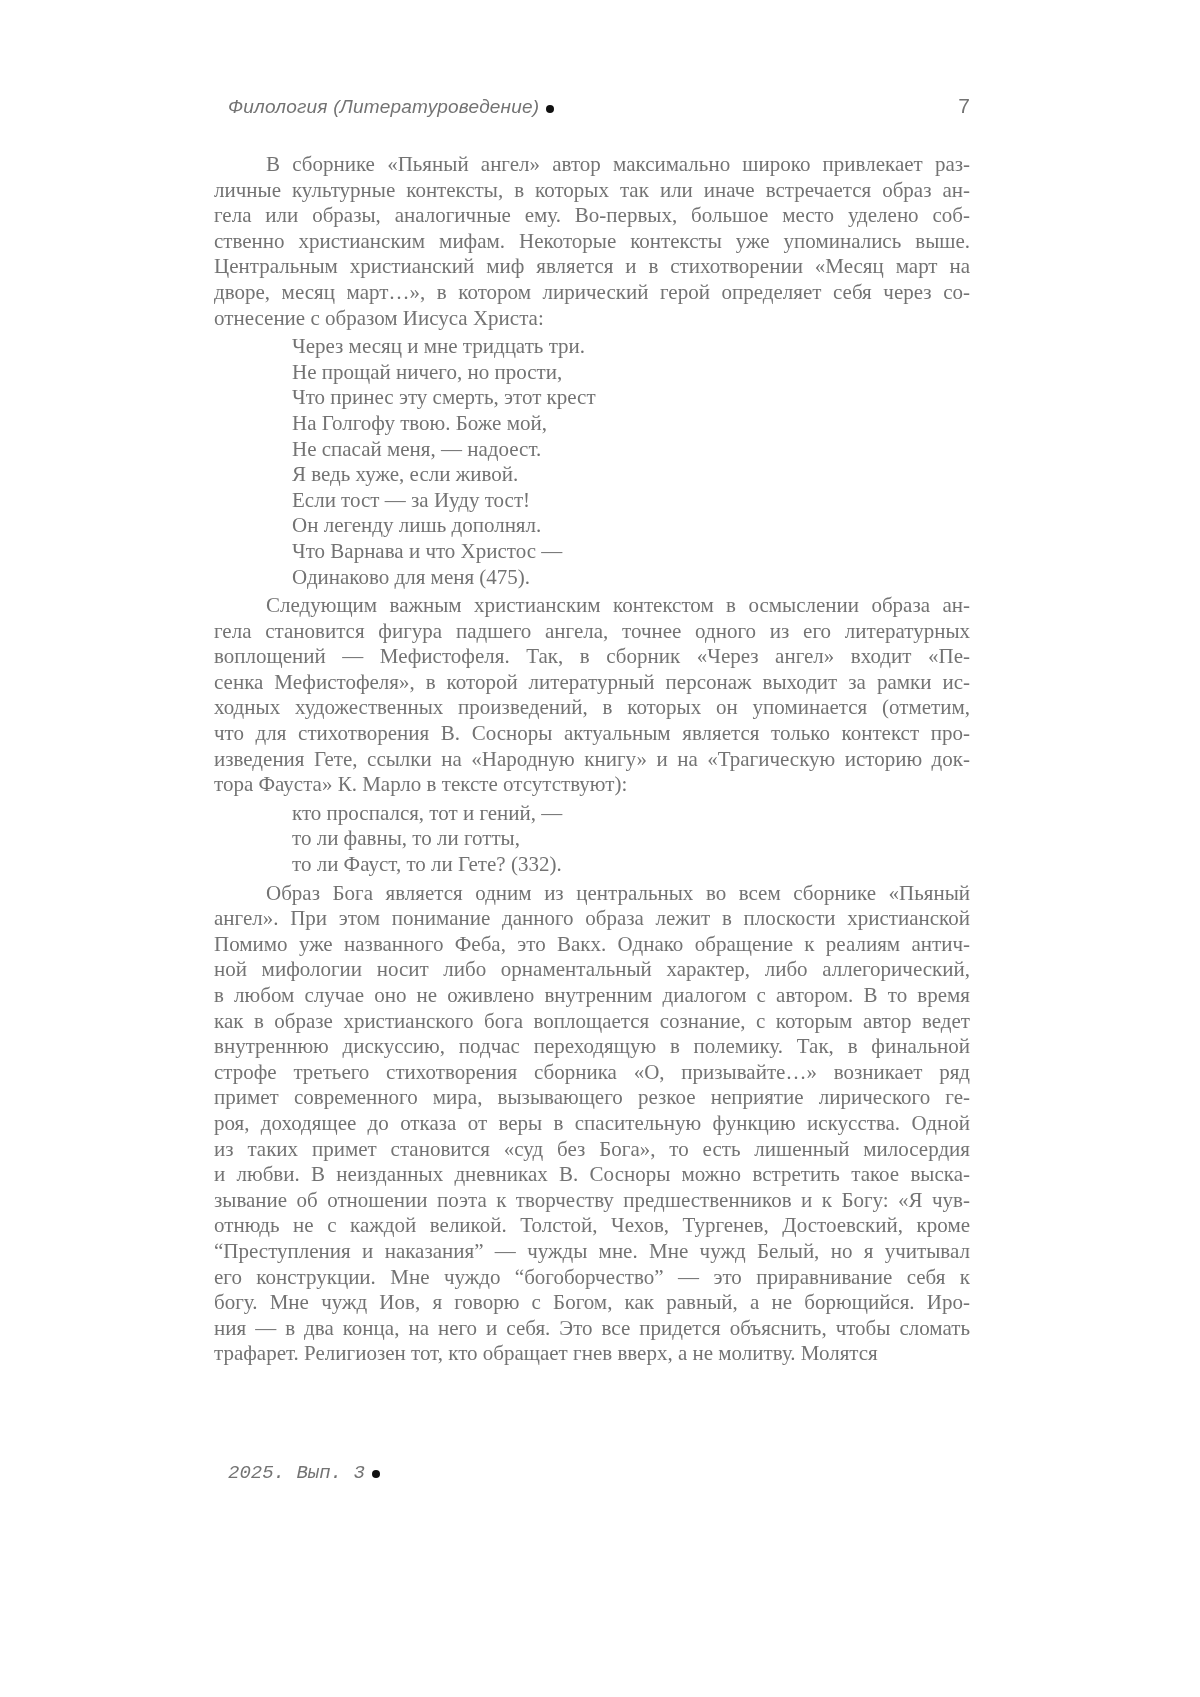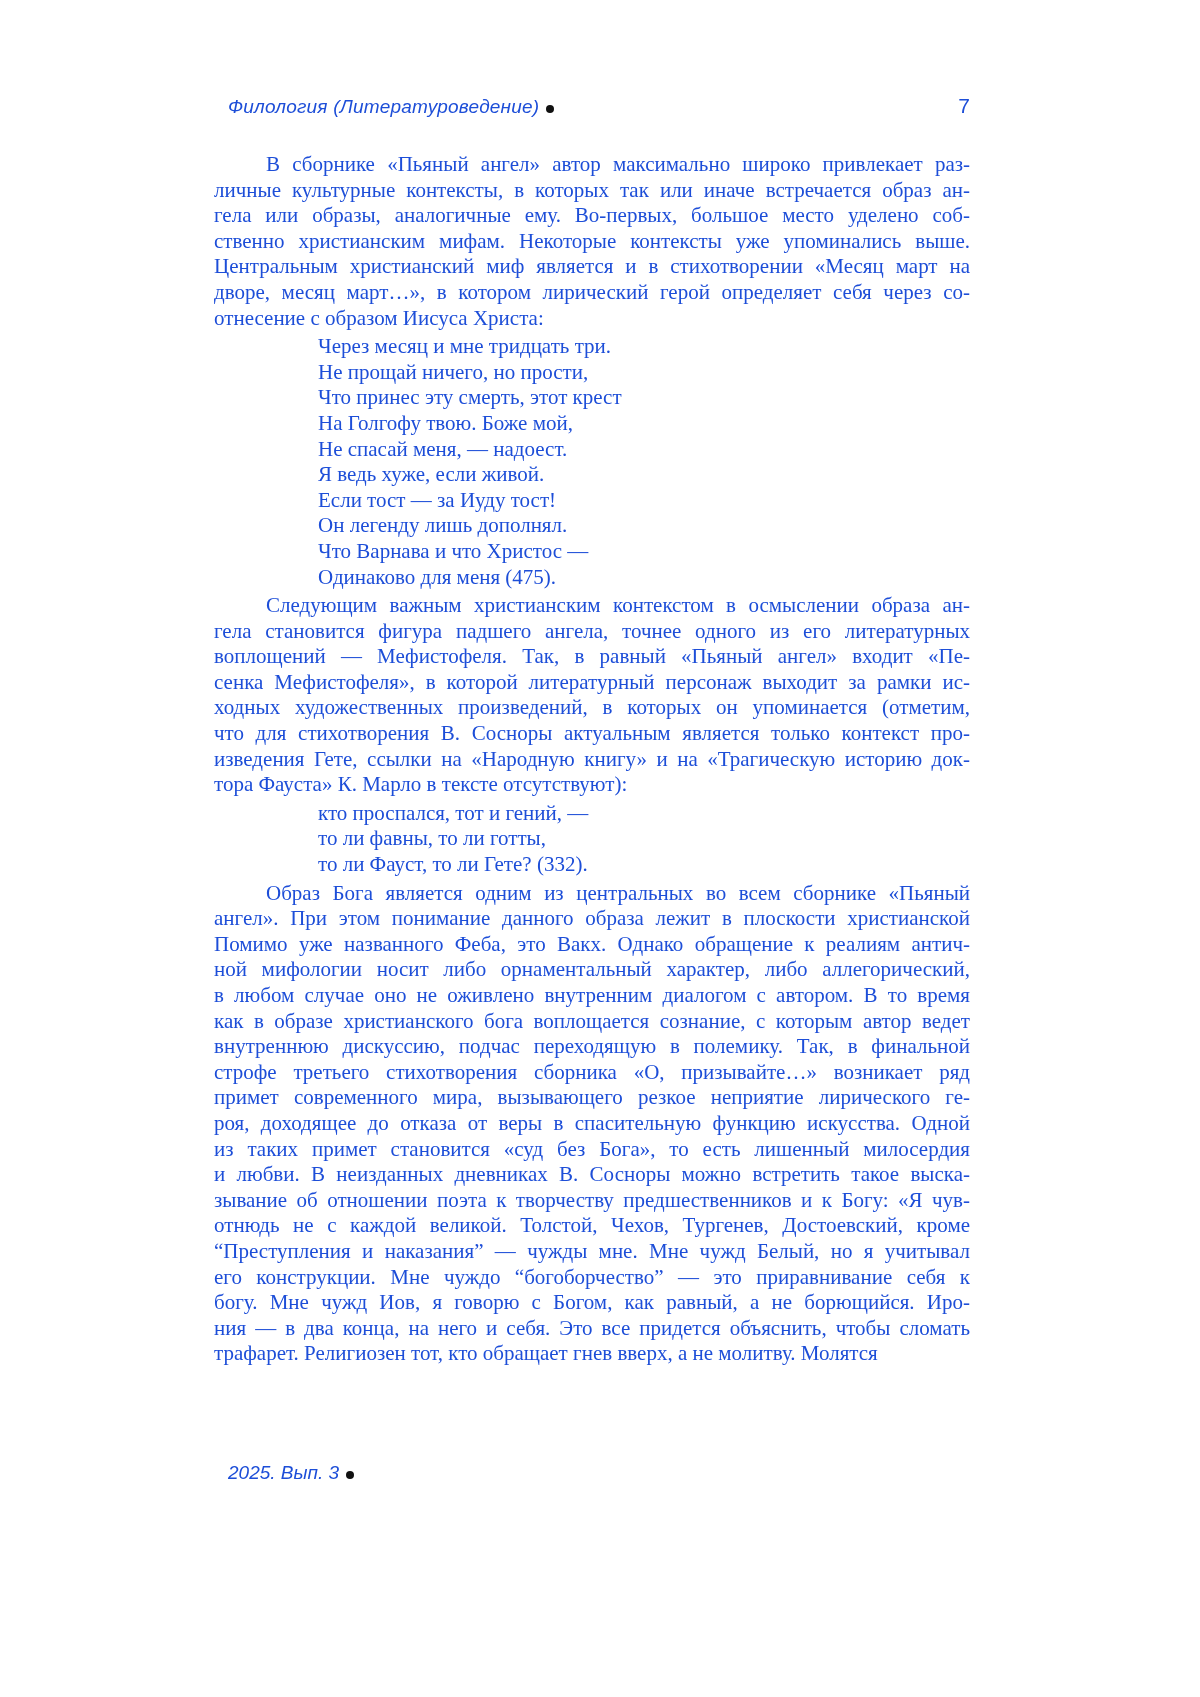--- a/index.html
+++ b/index.html
@@ -44,36 +44,36 @@
     width: 756px;
     font-size: 21px;
   }
   .line {
     line-height: 25.6px;
     height: 25.6px;
   }
   .para .jline { text-align: justify; text-align-last: justify; }
   .para .last  { text-align: left; }
   .para .first { text-indent: 52px; }
-  .verse { margin: 3px 0 3px 104px; }
+  .verse { margin: 3px 0 3px 78px; }
   .verse .line { text-align: left; }
   .footer {
     position: absolute;
     left: 228px;
     top: 1462px;
-    font-family: Liberation Sans, sans-serif;
+    font-family: Liberation Mono, monospace;
     font-style: italic;
     font-size: 19px;
     white-space: nowrap;
   }
 </style>
 </head>
 <body>
 
-<div class="page" style="background: rgb(255, 255, 255); color: #1d4ed8;">
+<div class="page" style="background: rgb(255, 255, 255); color: #737373;">
 
   <div class="header">
     <div class="running-title">
       <span>Филология (Литературоведение)</span><span class="bullet"></span>
     </div>
     <div class="page-number">7</div>
   </div>
 
   <div class="content" id="content">
       <div class="block para">
@@ -93,21 +93,21 @@
         <div class="line">Не спасай меня, — надоест.</div>
         <div class="line">Я ведь хуже, если живой.</div>
         <div class="line">Если тост — за Иуду тост!</div>
         <div class="line">Он легенду лишь дополнял.</div>
         <div class="line">Что Варнава и что Христос —</div>
         <div class="line">Одинаково для меня (475).</div>
       </div>
       <div class="block para">
         <div class="line first jline">Следующим важным христианским контекстом в осмыслении образа ан-</div>
         <div class="line jline">гела становится фигура падшего ангела, точнее одного из его литературных</div>
-        <div class="line jline">воплощений — Мефистофеля. Так, в равный «Пьяный ангел» входит «Пе-</div>
+        <div class="line jline">воплощений — Мефистофеля. Так, в сборник «Через ангел» входит «Пе-</div>
         <div class="line jline">сенка Мефистофеля», в которой литературный персонаж выходит за рамки ис-</div>
         <div class="line jline">ходных художественных произведений, в которых он упоминается (отметим,</div>
         <div class="line jline">что для стихотворения В. Сосноры актуальным является только контекст про-</div>
         <div class="line jline">изведения Гете, ссылки на «Народную книгу» и на «Трагическую историю док-</div>
         <div class="line last">тора Фауста» К. Марло в тексте отсутствуют):</div>
       </div>
       <div class="block verse">
         <div class="line">кто проспался, тот и гений, —</div>
         <div class="line">то ли фавны, то ли готты,</div>
         <div class="line">то ли Фауст, то ли Гете? (332).</div>

